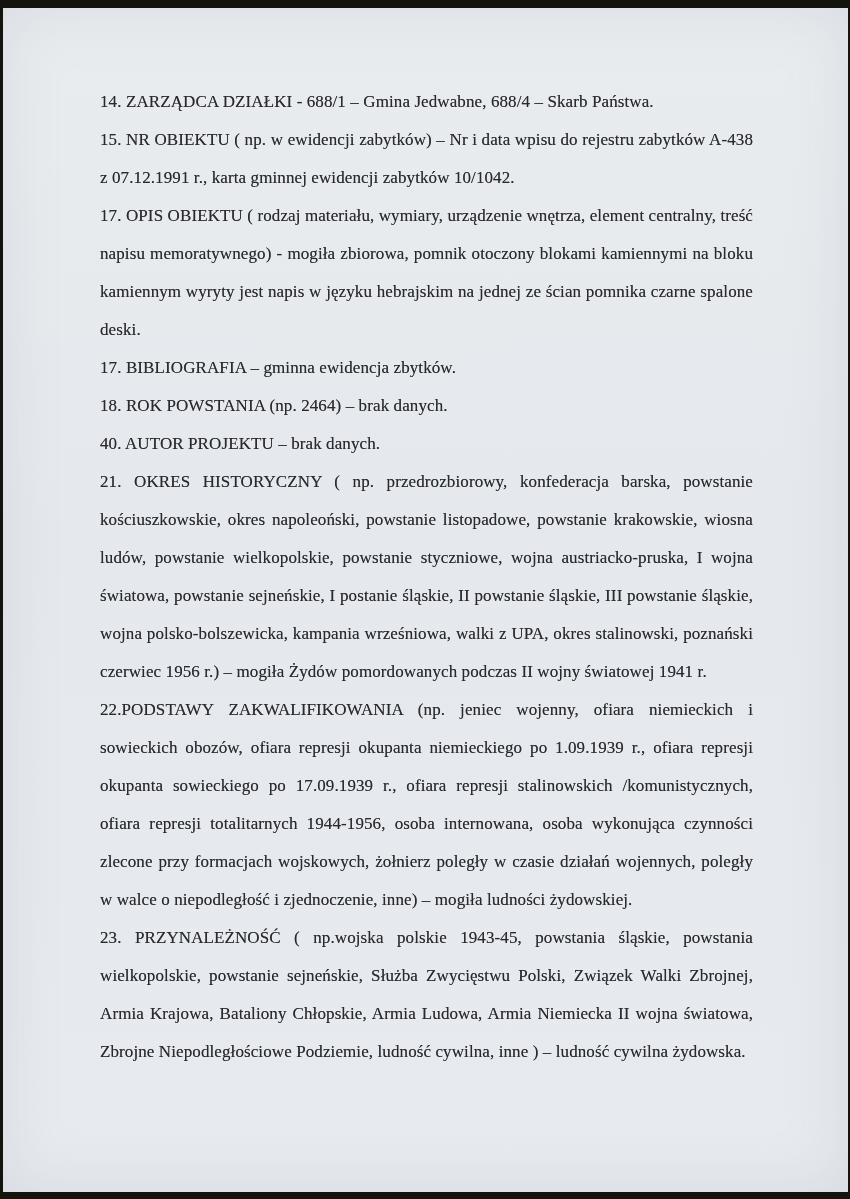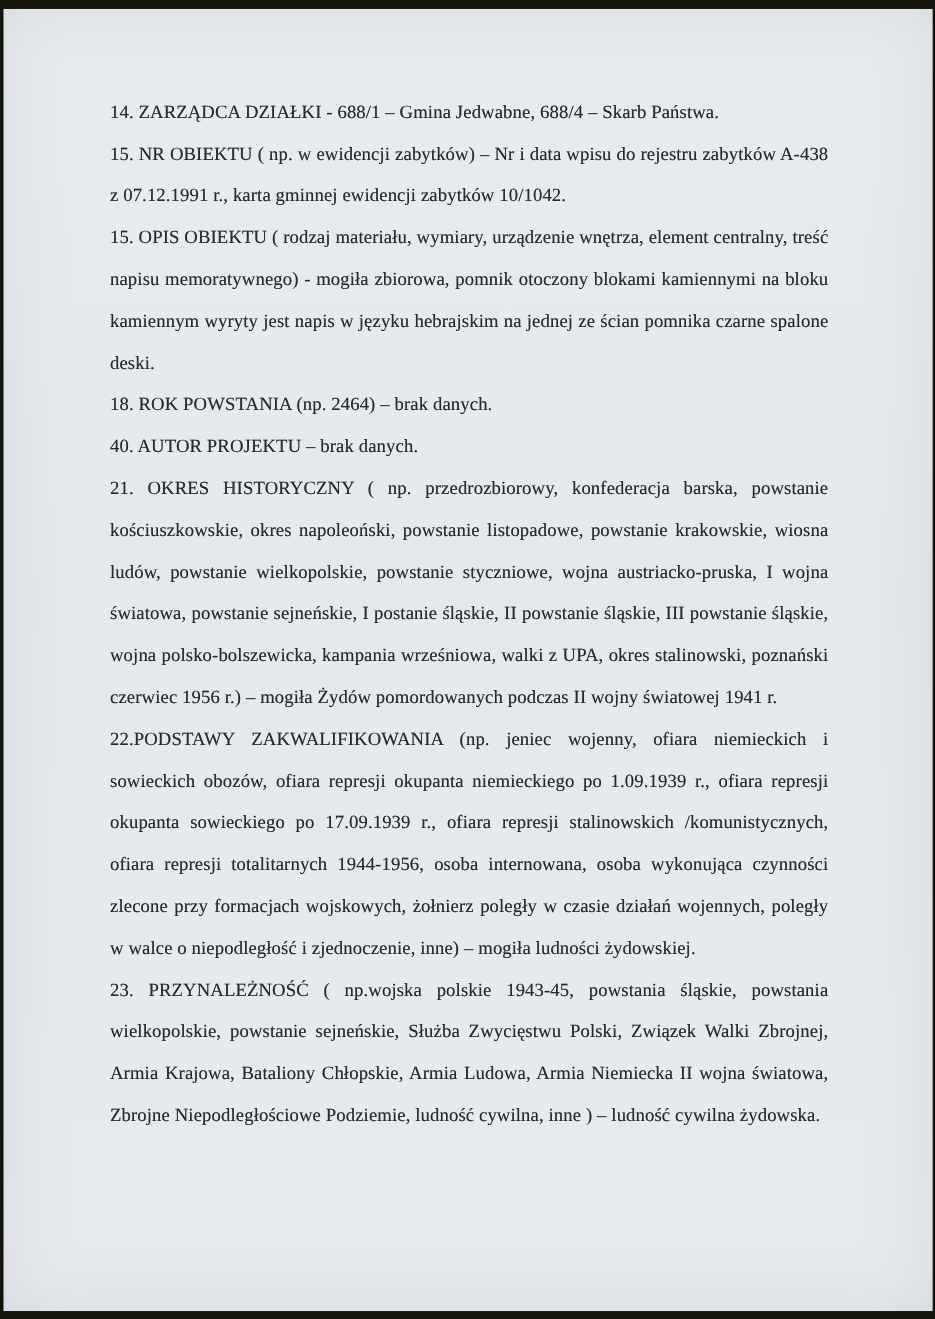--- a/index.html
+++ b/index.html
@@ -58,20 +58,21 @@
 <div class="scan">
   <div class="paper"></div>
   <div class="edge edge-top"></div>
   <div class="edge edge-bottom"></div>
   <div class="edge edge-left"></div>
   <div class="edge edge-right"></div>
 
   <main class="page-content">
     <p class="doc-par">14. ZARZĄDCA DZIAŁKI - 688/1 – Gmina Jedwabne, 688/4 – Skarb Państwa.</p>
     <p class="doc-par">15. NR OBIEKTU ( np. w ewidencji zabytków) – Nr i data wpisu do rejestru zabytków A-438 z 07.12.1991 r., karta gminnej ewidencji zabytków 10/1042.</p>
-    <p class="doc-par">15. OPIS OBIEKTU ( rodzaj materiału, wymiary, urządzenie wnętrza, element centralny, treść napisu memoratywnego) - mogiła zbiorowa, pomnik otoczony blokami kamiennymi na bloku kamiennym wyryty jest napis w języku hebrajskim na jednej ze ścian pomnika czarne spalone deski.</p>
+    <p class="doc-par">17. OPIS OBIEKTU ( rodzaj materiału, wymiary, urządzenie wnętrza, element centralny, treść napisu memoratywnego) - mogiła zbiorowa, pomnik otoczony blokami kamiennymi na bloku kamiennym wyryty jest napis w języku hebrajskim na jednej ze ścian pomnika czarne spalone deski.</p>
+    <p class="doc-par">17. BIBLIOGRAFIA – gminna ewidencja zbytków.</p>
     <p class="doc-par">18. ROK POWSTANIA (np. 2464) – brak danych.</p>
     <p class="doc-par">40. AUTOR PROJEKTU – brak danych.</p>
     <p class="doc-par">21. OKRES HISTORYCZNY ( np. przedrozbiorowy, konfederacja barska, powstanie kościuszkowskie, okres napoleoński, powstanie listopadowe, powstanie krakowskie, wiosna ludów, powstanie wielkopolskie, powstanie styczniowe, wojna austriacko-pruska, I wojna światowa, powstanie sejneńskie, I postanie śląskie, II powstanie śląskie, III powstanie śląskie, wojna polsko-bolszewicka, kampania wrześniowa, walki z UPA, okres stalinowski, poznański czerwiec 1956 r.) – mogiła Żydów pomordowanych podczas II wojny światowej 1941 r.</p>
     <p class="doc-par">22.PODSTAWY ZAKWALIFIKOWANIA (np. jeniec wojenny, ofiara niemieckich i sowieckich obozów, ofiara represji okupanta niemieckiego po 1.09.1939 r., ofiara represji okupanta sowieckiego po 17.09.1939 r., ofiara represji stalinowskich /komunistycznych, ofiara represji totalitarnych 1944-1956, osoba internowana, osoba wykonująca czynności zlecone przy formacjach wojskowych, żołnierz poległy w czasie działań wojennych, poległy w walce o niepodległość i zjednoczenie, inne) – mogiła ludności żydowskiej.</p>
     <p class="doc-par">23. PRZYNALEŻNOŚĆ ( np.wojska polskie 1943-45, powstania śląskie, powstania wielkopolskie, powstanie sejneńskie, Służba Zwycięstwu Polski, Związek Walki Zbrojnej, Armia Krajowa, Bataliony Chłopskie, Armia Ludowa, Armia Niemiecka II wojna światowa, Zbrojne Niepodległościowe Podziemie, ludność cywilna, inne ) – ludność cywilna żydowska.</p>
   </main>
 </div>
 
 </body></html>

